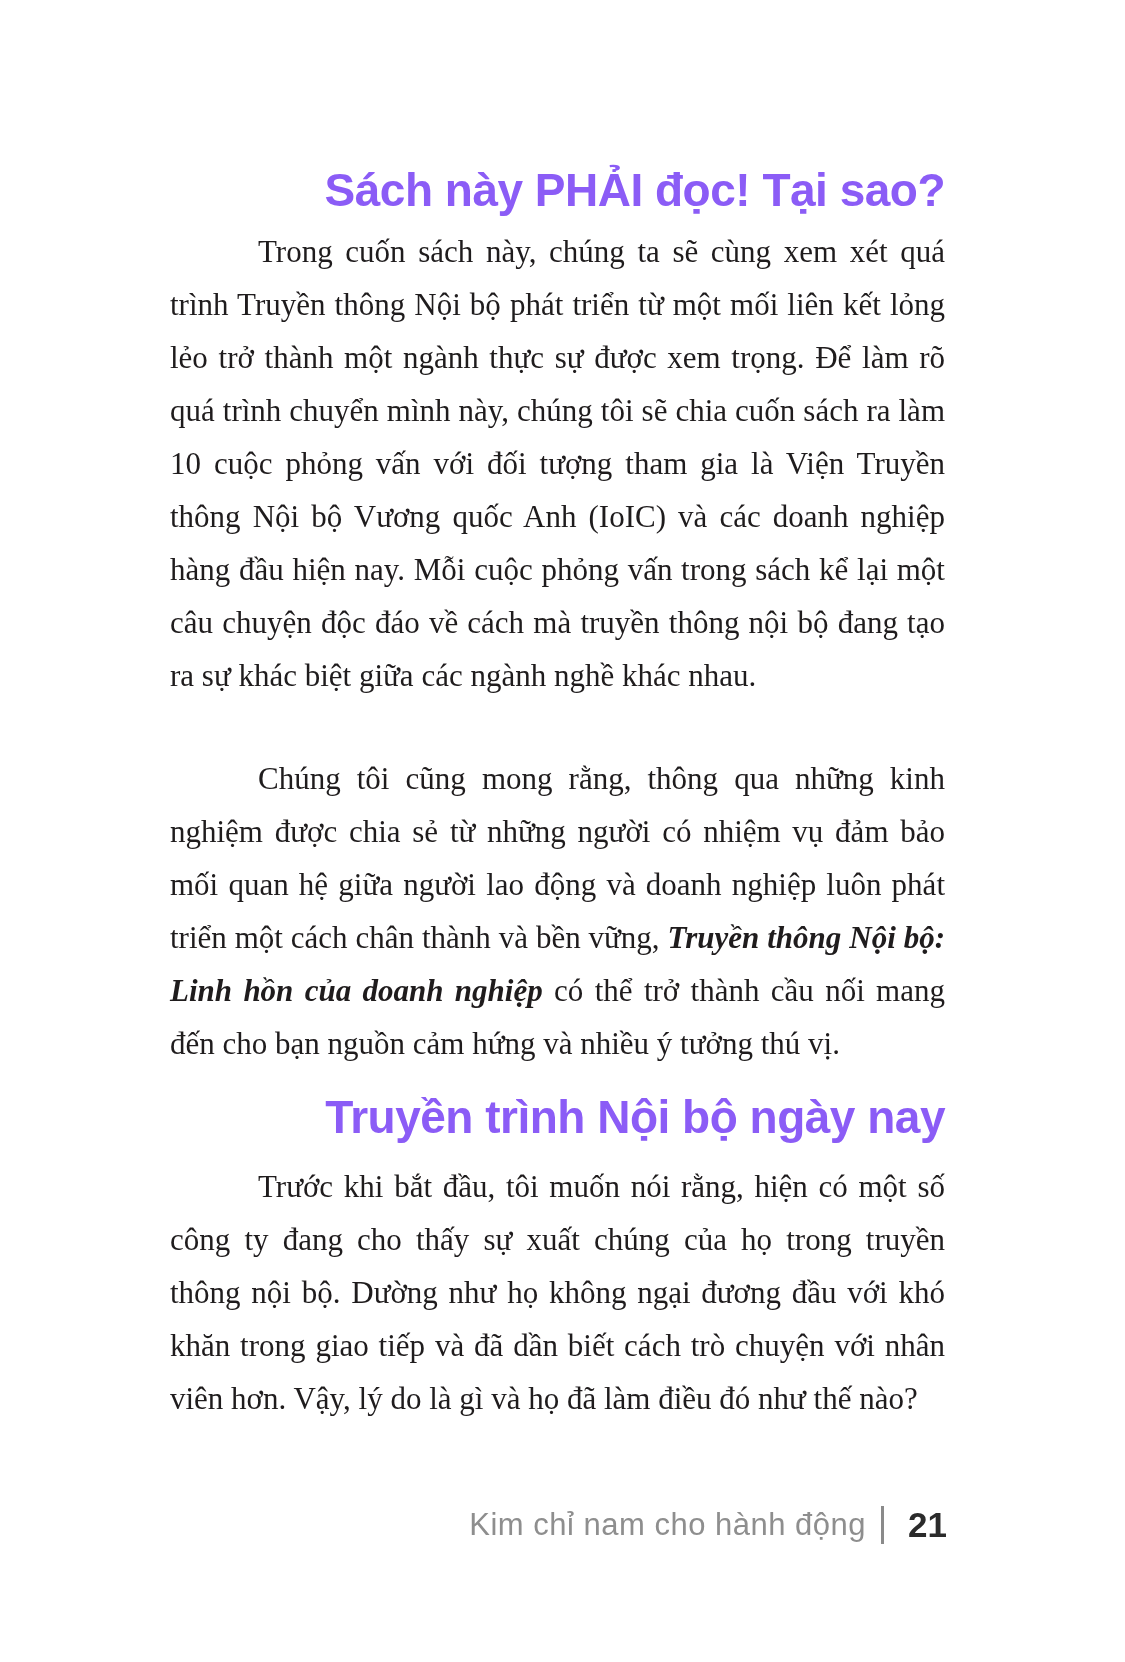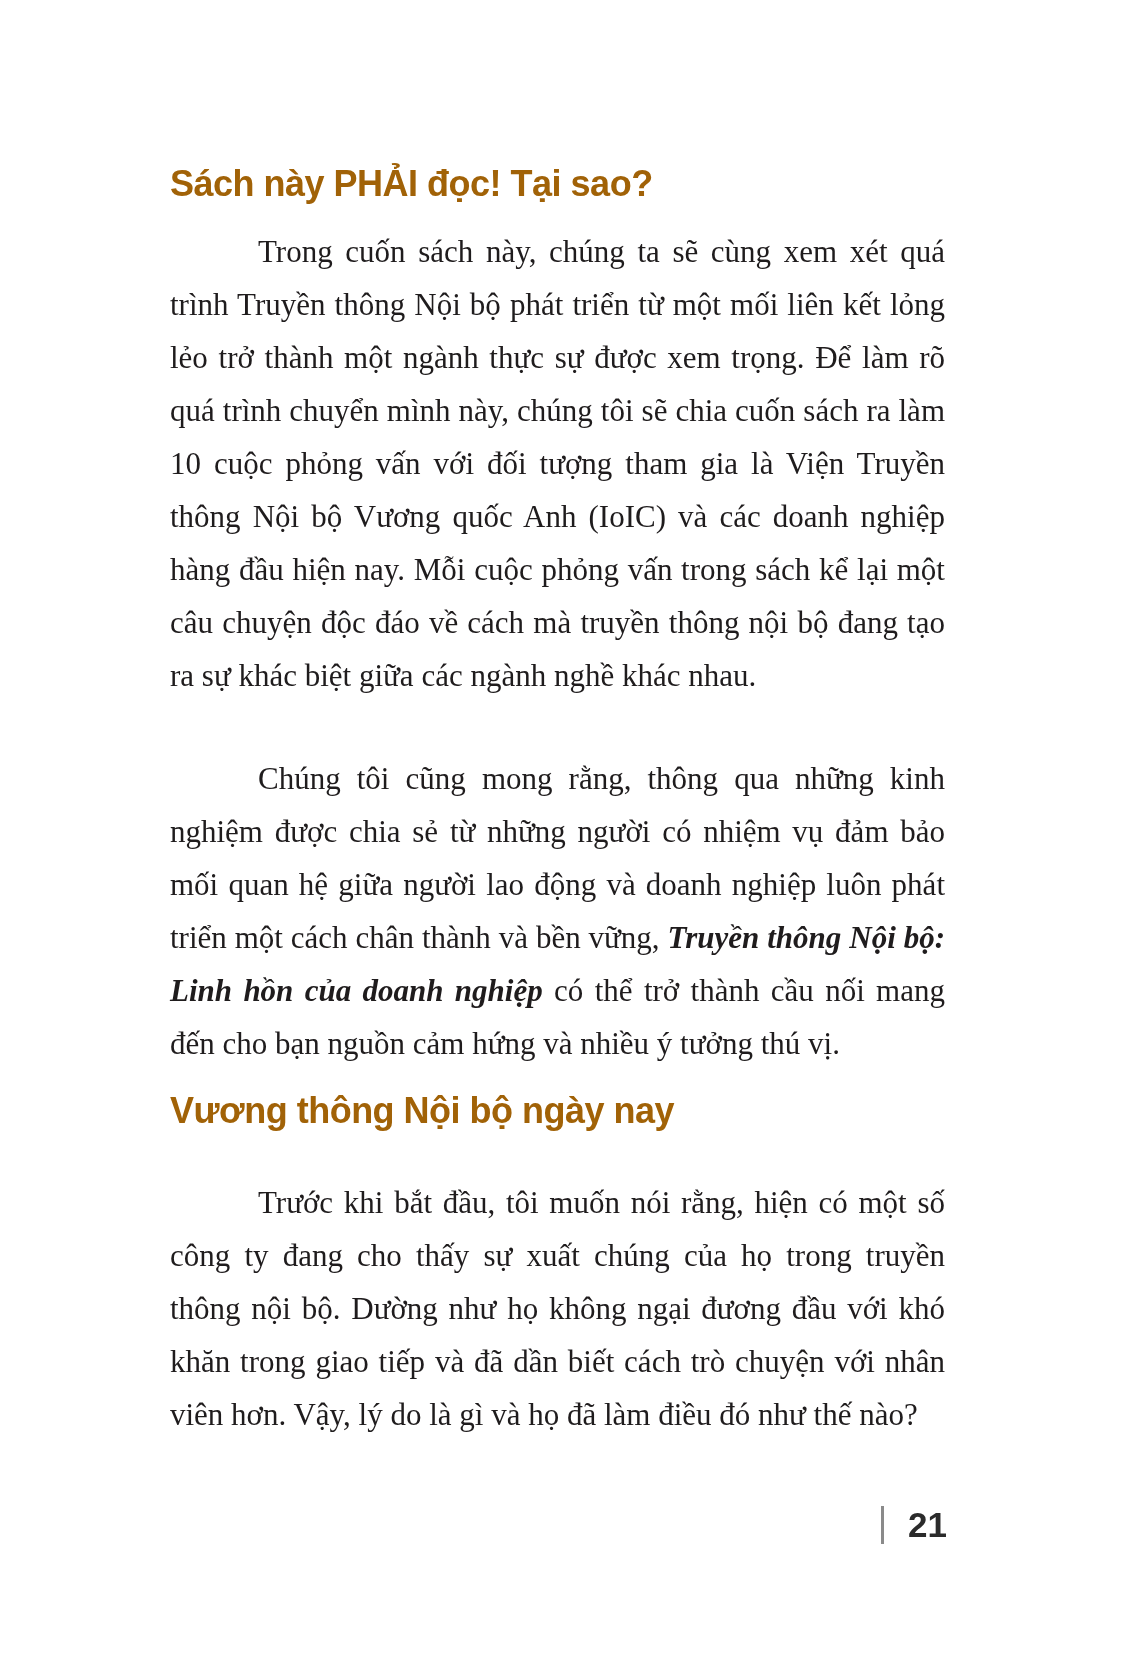--- a/index.html
+++ b/index.html
@@ -9,43 +9,43 @@
     width: 1125px;
     height: 1662px;
     background: #ffffff;
     overflow: hidden;
     font-family: "Liberation Serif", serif;
   }
   .section-heading {
     position: absolute;
     left: 170px;
     width: 775px;
-    text-align: left;
+    text-align: right;
     font-family: "Liberation Sans", sans-serif;
     font-weight: 700;
-    font-size: 36px;
+    font-size: 46px;
     letter-spacing: -0.5px;
-    color: #a16207;
+    color: #8b5cf6;
   }
   .heading-1 { top: 163px; }
   .heading-2 { top: 1090px; }
   .body-para {
     position: absolute;
     left: 170px;
     width: 775px;
     font-family: "Liberation Serif", serif;
     font-size: 31px;
     line-height: 53px;
     color: #1f1c1d;
     text-align: justify;
     text-indent: 88px;
   }
   .para-1 { top: 225px; }
   .para-2 { top: 752px; }
-  .para-3 { top: 1160px; margin-top: 16px; }
+  .para-3 { top: 1160px; }
   .emphasis-title {
     font-weight: 700;
     font-style: italic;
   }
   .footer {
     position: absolute;
     top: 1505px;
     right: 178px;
     display: flex;
     align-items: center;
@@ -74,22 +74,23 @@
 <body>
 
 <div class="page">
 
   <h1 class="section-heading heading-1">Sách này PHẢI đọc! Tại sao?</h1>
 
   <p class="body-para para-1">Trong cuốn sách này, chúng ta sẽ cùng xem xét quá trình Truyền thông Nội bộ phát triển từ một mối liên kết lỏng lẻo trở thành một ngành thực sự được xem trọng. Để làm rõ quá trình chuyển mình này, chúng tôi sẽ chia cuốn sách ra làm 10 cuộc phỏng vấn với đối tượng tham gia là Viện Truyền thông Nội bộ Vương quốc Anh (IoIC) và các doanh nghiệp hàng đầu hiện nay. Mỗi cuộc phỏng vấn trong sách kể lại một câu chuyện độc đáo về cách mà truyền thông nội bộ đang tạo ra sự khác biệt giữa các ngành nghề khác nhau.</p>
 
   <p class="body-para para-2"><span>Chúng tôi cũng mong rằng, thông qua những kinh nghiệm được chia sẻ từ những người có nhiệm vụ đảm bảo mối quan hệ giữa người lao động và doanh nghiệp luôn phát triển một cách chân thành và bền vững, </span><span class="emphasis-title">Truyền thông Nội bộ: Linh hồn của doanh nghiệp</span><span> có thể trở thành cầu nối mang đến cho bạn nguồn cảm hứng và nhiều ý tưởng thú vị.</span></p>
 
-  <h2 class="section-heading heading-2">Vương thông Nội bộ ngày nay</h2>
+  <h2 class="section-heading heading-2">Truyền trình Nội bộ ngày nay</h2>
 
   <p class="body-para para-3">Trước khi bắt đầu, tôi muốn nói rằng, hiện có một số công ty đang cho thấy sự xuất chúng của họ trong truyền thông nội bộ. Dường như họ không ngại đương đầu với khó khăn trong giao tiếp và đã dần biết cách trò chuyện với nhân viên hơn. Vậy, lý do là gì và họ đã làm điều đó như thế nào?</p>
 
   <div class="footer">
+    <span class="footer-text">Kim chỉ nam cho hành động</span>
     <span class="footer-separator"></span>
     <span class="page-number">21</span>
   </div>
 
 </div>
 
 </body></html>

